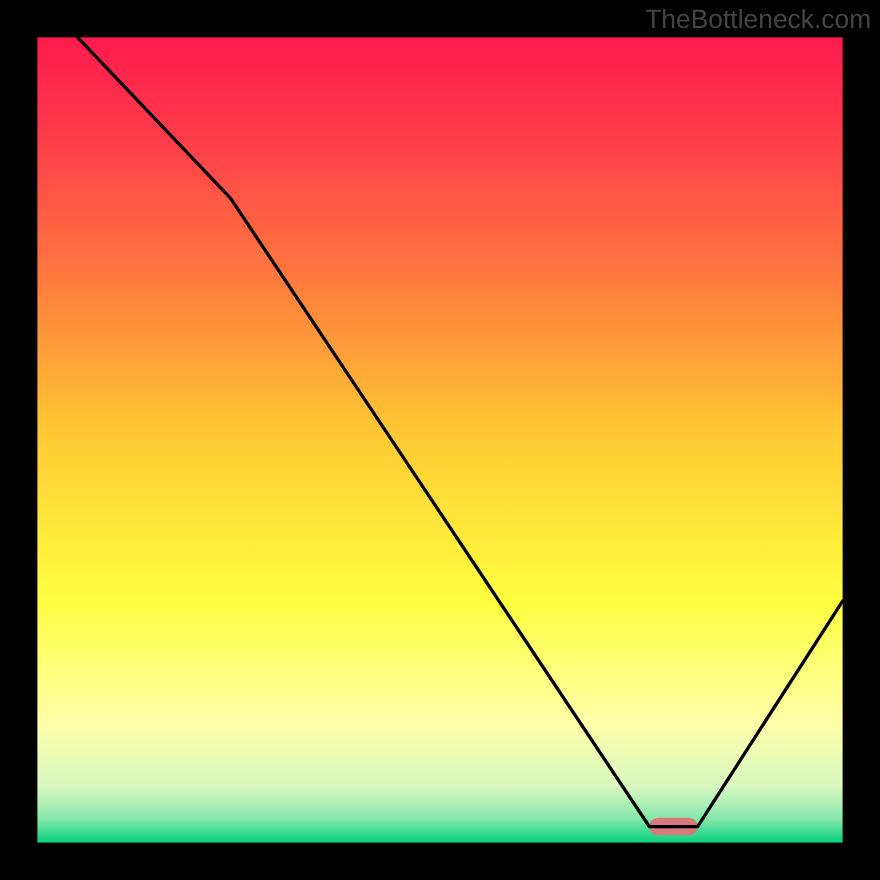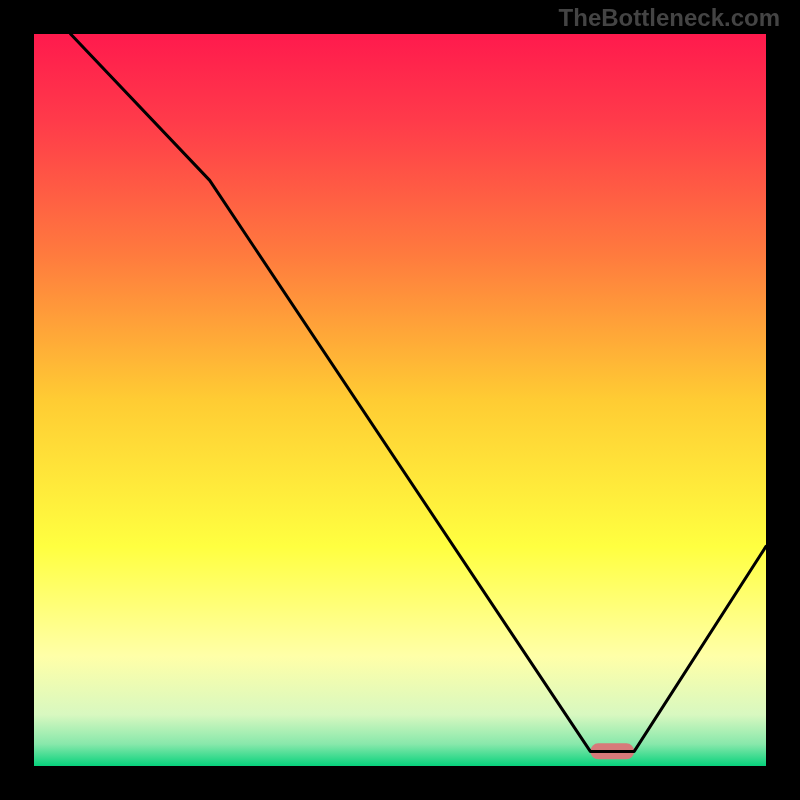--- a/index.html
+++ b/index.html
@@ -12,24 +12,24 @@
     overflow: hidden;
   }
   .container {
     position: relative;
     width: 800px;
     height: 800px;
   }
   .watermark {
     position: absolute;
     top: 4px;
-    right: 20px;
+    right: 8px;
     color: #444;
     font-size: 24px;
-    font-weight: bold;
+    font-weight: normal;
     z-index: 10;
   }
   svg {
     display: block;
   }
 </style>
 </head>
 <body>
 
 <div class="container">

